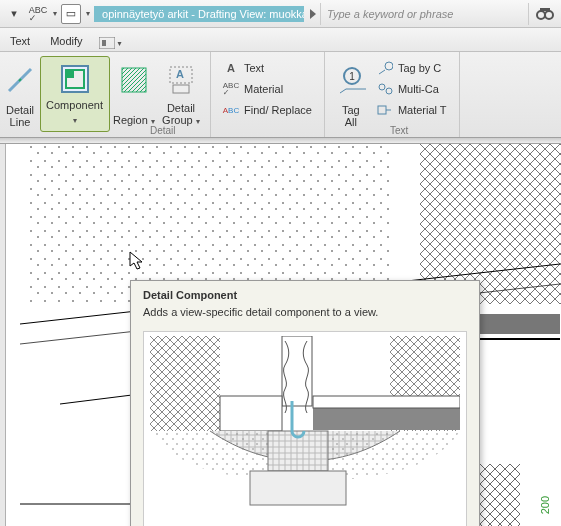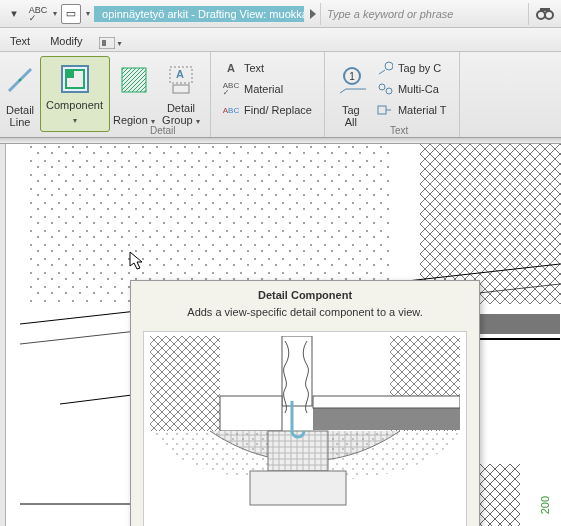--- a/index.html
+++ b/index.html
@@ -23,21 +23,21 @@
   .bigbtn .label { font-size: 11px; line-height: 12px; padding-top: 2px; position: relative; }
   .bigbtn.active { background: #dce8c8; border: 1px solid #7a9a3a; }
   .icon-slot { height: 40px; display: flex; align-items: center; justify-content: center; }
 
   .textpanel { display: flex; flex-direction: column; gap: 5px; padding: 4px 6px; font-size: 11px; }
   .textrow { display: flex; align-items: center; gap: 5px; white-space: nowrap; }
   .small-icon-box { width: 16px; height: 16px; display: flex; align-items: center; justify-content: center; font-size: 11px; }
 
   .divider { height: 6px; background: linear-gradient(#ccc,#eee); border-bottom: 1px solid #a0a0a0; }
 
-  .canvas-wrap { position: relative; height: calc(526px - 28px - 24px - 86px - 6px); background: #fff; overflow: hidden; text-align: center; }
+  .canvas-wrap { position: relative; height: calc(526px - 28px - 24px - 86px - 6px); background: #fff; overflow: hidden; }
   .ruler-v { position: absolute; left: 0; top: 0; width: 6px; height: 100%; background: #e8e8e8; border-right: 1px solid #b0b0b0; }
   .drawing { position: absolute; inset: 0; }
 
   .tooltip { position: absolute; left: 130px; top: 136px; width: 350px; background: #f3f3ec; border: 1px solid #999; box-shadow: 2px 2px 6px rgba(0,0,0,.25); font-size: 11px; color: #333; z-index: 10; }
   .tooltip .tt-title { font-weight: bold; padding: 8px 12px 2px; }
   .tooltip .tt-body { padding: 2px 12px 8px; line-height: 14px; }
   .tooltip .tt-img { height: 200px; margin: 4px 12px 8px; border: 1px solid #ccc; background: #fff; display: flex; align-items: center; justify-content: center; }
 
   .green-num { position: absolute; right: 10px; bottom: 30px; color: #3a9c3a; font-size: 11px; transform: rotate(-90deg); transform-origin: right bottom; }
   .cursor { position: absolute; left: 129px; top: 107px; z-index: 20; pointer-events: none; }

